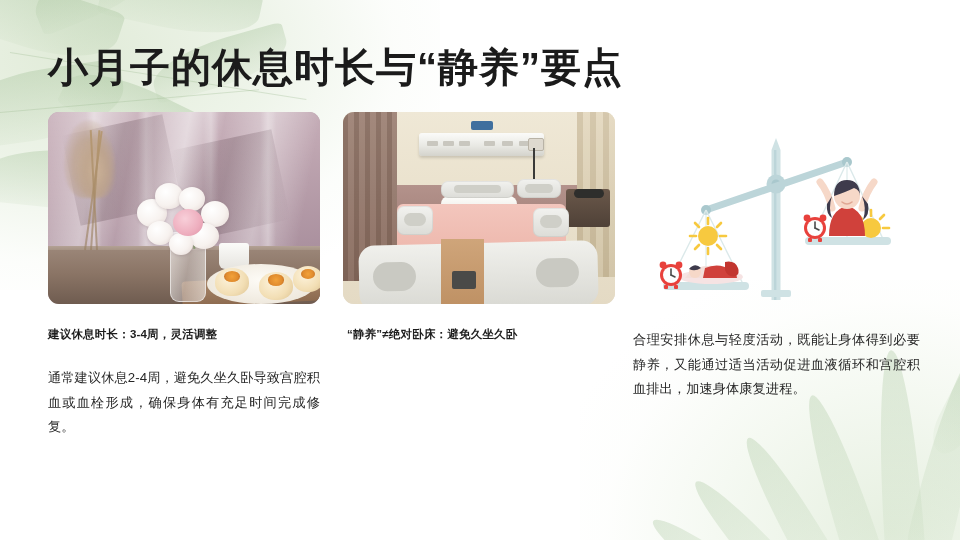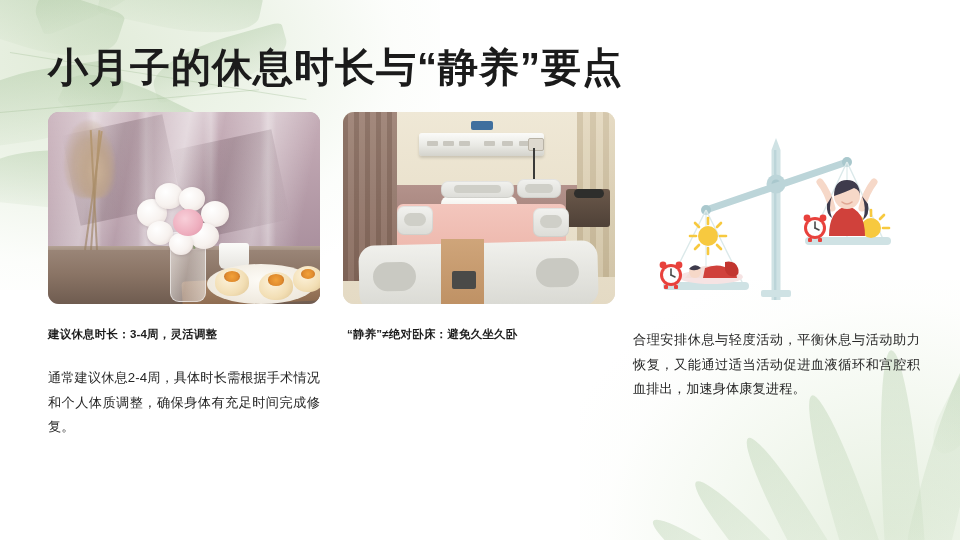--- a/index.html
+++ b/index.html
@@ -387,21 +387,21 @@
             <b style="left:48px;top:6px;width:26px;height:24px;"></b>
             <b style="left:70px;top:20px;width:28px;height:26px;"></b>
             <b style="left:16px;top:40px;width:26px;height:24px;"></b>
             <b style="left:58px;top:42px;width:30px;height:26px;"></b>
             <b style="left:38px;top:52px;width:24px;height:22px;"></b>
             <div class="p1-pink"></div>
           </div>
         </div>
       </div>
       <div class="caption">建议休息时长：3-4周，灵活调整</div>
-      <div class="body-text">通常建议休息2-4周，具体时长需根据手术情况和个人体质调整，确保身体有充足时间完成修复。</div>
+      <div class="body-text">通常建议休息2-4周，避免久坐久卧导致宫腔积血或血栓形成，确保身体有充足时间完成修复。</div>
     </div>
 
     <div class="col col-1">
       <div class="media">
         <div class="p2">
           <div class="p2-wall"></div>
           <div class="p2-wainscot"></div>
           <div class="p2-curtainL"></div>
           <div class="p2-curtainR"></div>
 
@@ -537,17 +537,17 @@
             <circle cx="182" cy="116" r="8" fill="#fdfdfd"></circle>
             <line x1="182" y1="116" x2="182" y2="110" stroke="#4a4a4a" stroke-width="1.6" stroke-linecap="round"></line>
             <line x1="182" y1="116" x2="186" y2="118" stroke="#4a4a4a" stroke-width="1.6" stroke-linecap="round"></line>
             <circle cx="174" cy="106" r="3.4" fill="#e8413c"></circle>
             <circle cx="190" cy="106" r="3.4" fill="#e8413c"></circle>
             <rect x="175" y="126" width="4" height="4" rx="1" fill="#e8413c"></rect>
             <rect x="185" y="126" width="4" height="4" rx="1" fill="#e8413c"></rect>
           </g>
         </svg>
       </div>
-      <div class="body-text">合理安排休息与轻度活动，平衡休息与活动助力恢复，又能通过适当活动促进血液循环和宫腔积血排出，加速身体康复进程。</div>
+      <div class="body-text">合理安排休息与轻度活动，既能让身体得到必要静养，又能通过适当活动促进血液循环和宫腔积血排出，加速身体康复进程。</div>
     </div>
 
   </div>
 </div>
 
 </body></html>

